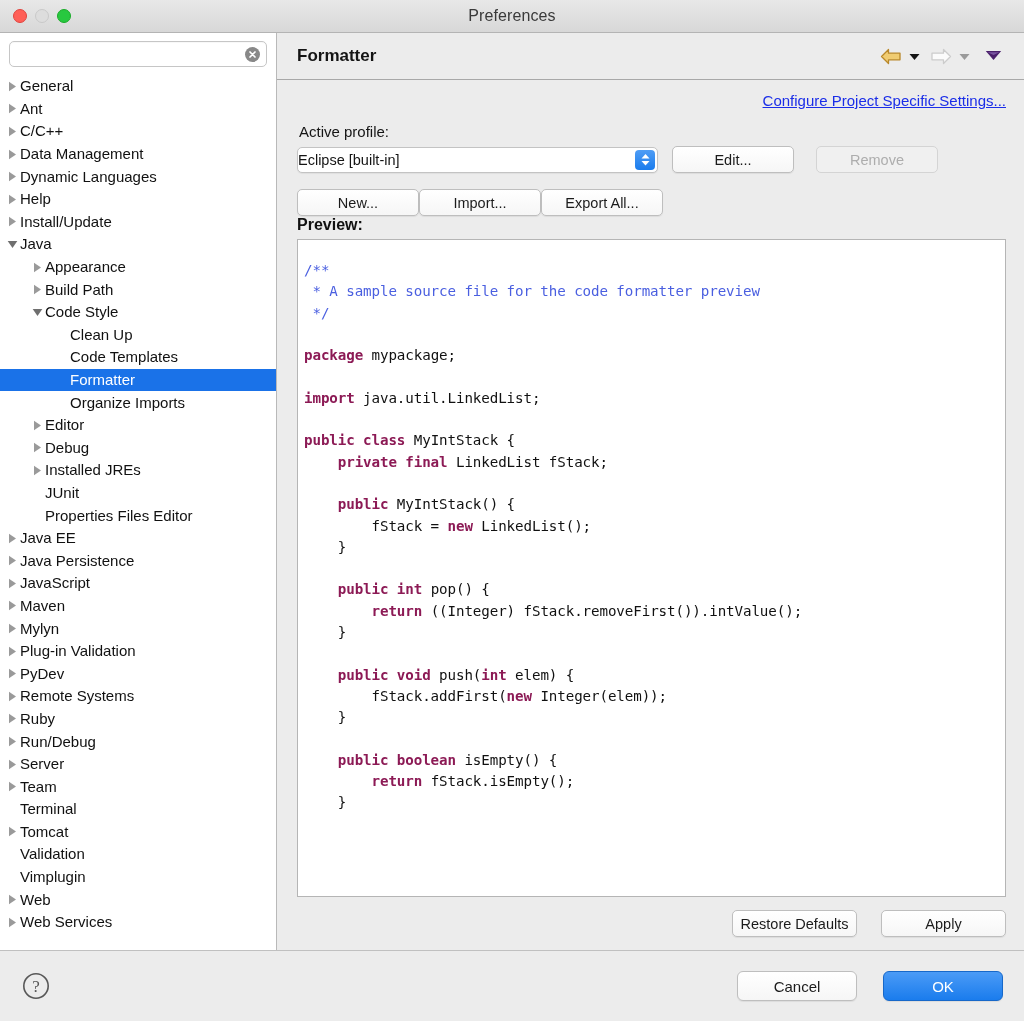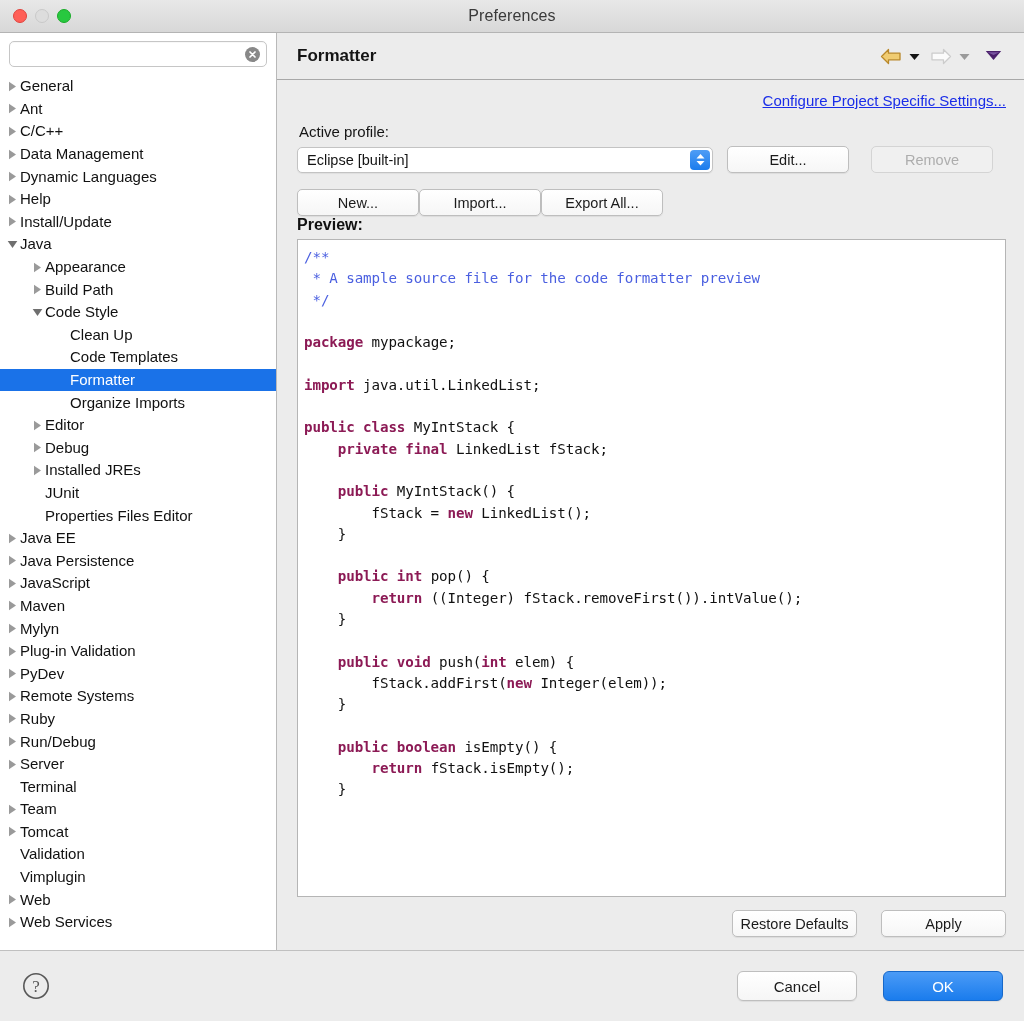--- a/index.html
+++ b/index.html
@@ -207,31 +207,30 @@
     margin: 8px 0 6px 2px;
   }
 
   .profile-row {
     display: flex;
     align-items: center;
     gap: 14px;
     margin-bottom: 16px;
   }
   .combo {
-    width: 416px;
+    width: 361px;
     height: 26px;
     background: #fff;
     border: 1px solid #c3c3c3;
     border-radius: 5px;
     display: flex;
     align-items: center;
     position: relative;
     font-size: 14.5px;
     color: #141414;
-    padding-left: 9px;
     cursor: pointer;
     box-shadow: 0 1px 1px rgba(0,0,0,0.06);
   }
   .combo-stepper {
     position: absolute;
     right: 2px; top: 2px;
     width: 20px; height: 20px;
     background: linear-gradient(to bottom, #4f9df5, #1a7ced);
     border-radius: 4px;
     display: flex;
@@ -267,21 +266,21 @@
     color: #111;
     margin-bottom: 5px;
   }
 
   .code-area {
     flex: 1 1 auto;
     background: #ffffff;
     border: 1px solid #b5b5b5;
     overflow: hidden;
     min-height: 0;
-    padding: 7px 0 0 6px;
+    padding: 20px 0 0 6px;
     position: relative;
   }
   pre.code {
     font-family: "DejaVu Sans Mono", monospace;
     font-size: 14.2px;
     line-height: 21.3px;
     color: #111111;
     white-space: pre;
     letter-spacing: -0.1px;
   }
@@ -563,30 +562,30 @@
           </div>
           <div class="tree-item lvl0">
             <span class="twisty">
               <svg width="9" height="11" viewBox="0 0 9 11">
                 <path d="M1 0.7 L8 5.5 L1 10.3 Z" fill="#9a9a9a"></path>
               </svg>
             </span>
             <span class="tree-label">Server</span>
           </div>
           <div class="tree-item lvl0">
+            <span class="twisty">
+              <svg width="9" height="11" viewBox="0 0 9 11">
+                <path d="M1 0.7 L8 5.5 L1 10.3 Z" fill="#9a9a9a"></path>
+              </svg>
+            </span>
+            <span class="tree-label">Team</span>
+          </div>
+          <div class="tree-item lvl0">
             <span class="twisty"></span>
             <span class="tree-label">Terminal</span>
-          </div>
-          <div class="tree-item lvl0">
-            <span class="twisty">
-              <svg width="9" height="11" viewBox="0 0 9 11">
-                <path d="M1 0.7 L8 5.5 L1 10.3 Z" fill="#9a9a9a"></path>
-              </svg>
-            </span>
-            <span class="tree-label">Team</span>
           </div>
           <div class="tree-item lvl0">
             <span class="twisty">
               <svg width="9" height="11" viewBox="0 0 9 11">
                 <path d="M1 0.7 L8 5.5 L1 10.3 Z" fill="#9a9a9a"></path>
               </svg>
             </span>
             <span class="tree-label">Tomcat</span>
           </div>
           <div class="tree-item lvl0">

